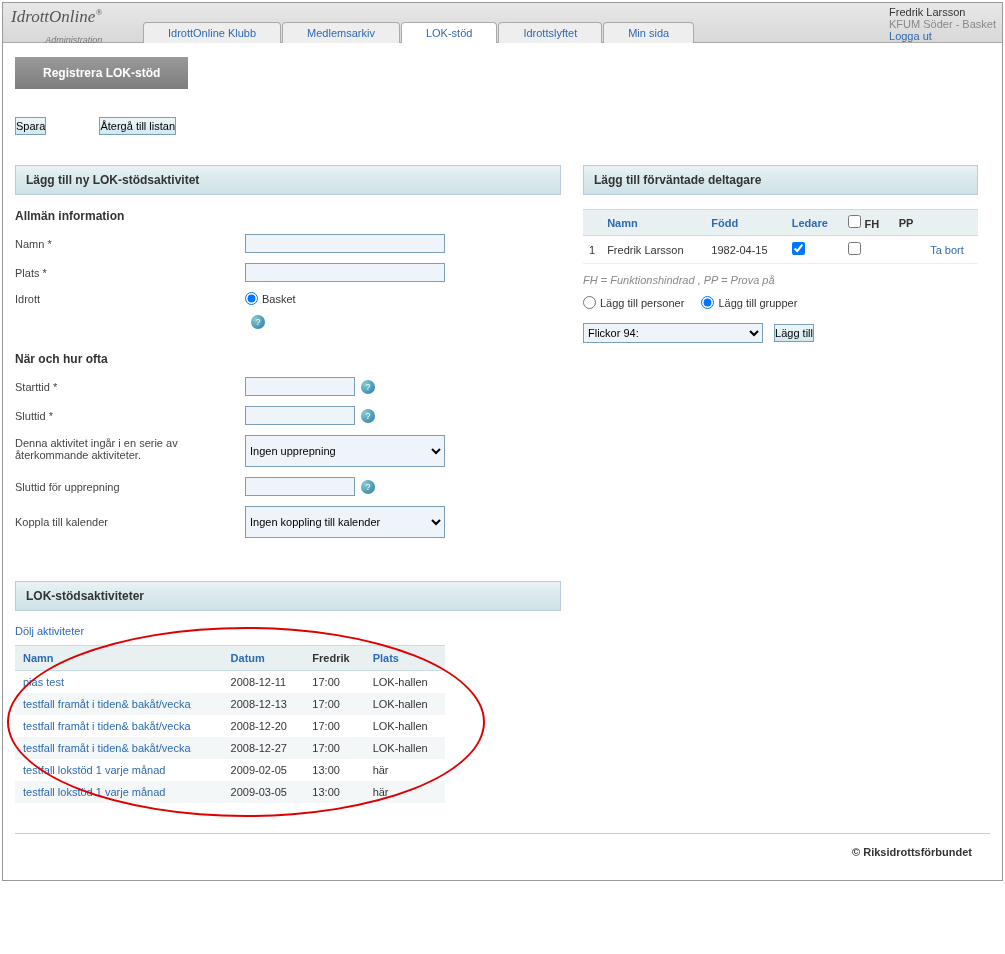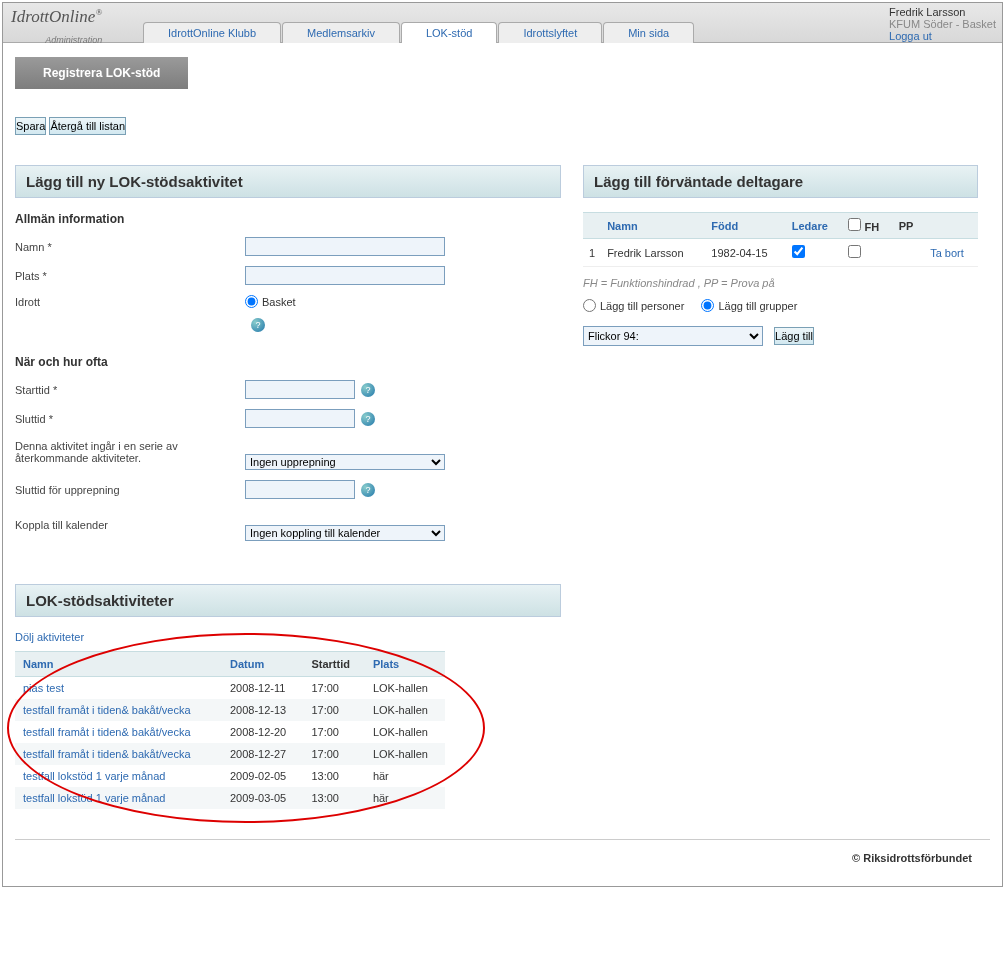--- a/index.html
+++ b/index.html
@@ -13,31 +13,31 @@
 .tabs { position: absolute; left: 140px; bottom: 0; }
 .tab { display: inline-block; color: #2e6ab1; background: #eee; border: 1px solid #aaa; border-bottom: none; border-radius: 4px 4px 0 0; padding: 4px 24px; font-size: 11px; cursor: pointer; margin-right: 1px; position: relative; top: 1px; }
 .tab.active { background: #fff; color: #2e6ab1; }
 .userbox { position: absolute; right: 6px; top: 3px; font-size: 11px; text-align: left; }
 .userbox .org { color: #888; }
 .userbox a { color: #2e6ab1; text-decoration: none; }
 .content { padding: 14px 12px 10px 12px; }
 .pagetitle-bar { display: inline-block; background: linear-gradient(#9a9a9a,#7d7d7d); color: #fff; font-weight: bold; padding: 9px 28px; font-size: 12px; margin-bottom: 28px; }
 .btn { background: linear-gradient(#eef6f9,#d2e8f0); border: 1px solid #7aa0b5; padding: 2px 0; font-size: 11px; cursor: pointer; font-family: inherit; }
 .btn-row { margin-bottom: 30px; }
-.btn-row .btn + .btn { }
+.btn-row .btn + .btn { margin-left: 50px; }
 .columns { display: flex; gap: 22px; align-items: flex-start; }
 .col-left { width: 546px; }
 .col-right { width: 395px; }
-.panel-h { background: linear-gradient(#e8f2f4,#cde1e4); border: 1px solid #bcd; padding: 7px 10px; font-size: 15px; font-weight: bold; color: #333; margin-bottom: 14px; }
+.panel-h { background: linear-gradient(#e8f2f4,#cde1e4); border: 1px solid #bcd; padding: 7px 10px; font-size: 12px; font-weight: bold; color: #333; margin-bottom: 14px; }
 .subh { font-size: 12px; font-weight: bold; margin-bottom: 6px; }
 .form-row { display: flex; align-items: center; padding: 5px 0; }
 .form-row .lbl { width: 230px; font-size: 11px; color: #444; }
 .form-row input[type=text] { width: 200px; height: 19px; border: 1px solid #7b9ebd; background: #eef4fa; font-size: 11px; padding: 0 3px; }
 .form-row input.short { width: 110px; }
-.form-row select { width: 200px; height: 16px; border: 1px solid #7b9ebd; background: #eef4fa; font-size: 11px; margin-top: 16px; }
+.form-row select { width: 200px; height: 32px; border: 1px solid #7b9ebd; background: #eef4fa; font-size: 11px; }
 .help { display: inline-flex; width: 14px; height: 14px; border-radius: 50%; background: radial-gradient(circle at 30% 30%, #8cc, #27a); color: #fff; font-size: 9px; align-items: center; justify-content: center; margin-left: 6px; }
 .spacer { height: 18px; }
 .radio-opt { display: inline-flex; align-items: center; margin-right: 14px; font-size: 11px; }
 .radio-opt input { margin-right: 4px; }
 .part-table { width: 100%; border-collapse: collapse; font-size: 11px; }
 .part-table th { background: #e8f0f2; text-align: left; padding: 5px 6px; color: #2e6ab1; font-weight: bold; border-top: 1px solid #c7dde1; border-bottom: 1px solid #c7dde1; }
 .part-table th.plain { color: #333; }
 .part-table td { padding: 6px 6px; border-bottom: 1px solid #eee; }
 .part-table td a { color: #2e6ab1; text-decoration: none; }
 .legend { color: #888; font-style: italic; font-size: 11px; margin: 10px 0; }
@@ -140,21 +140,21 @@
         <div class="act-section">
           <div class="panel-h">LOK-stödsaktiviteter</div>
           <div class="link">Dölj aktiviteter</div>
           <div class="act-table-wrap">
             <div class="oval" style="left:-8px; top:-18px; width:478px; height:190px;"></div>
             <table class="act-table">
               <thead>
                 <tr>
                   <th class="s">Namn</th>
                   <th class="s">Datum</th>
-                  <th class="n">Starttid</th>
+                  <th class="n">Fredrik</th>
                   <th class="s">Plats</th>
                 </tr>
               </thead>
               <tbody id="act-body">
                   <tr>
                     <td><a href="#">pias test</a></td>
                     <td>2008-12-11</td>
                     <td>17:00</td>
                     <td>LOK-hallen</td>
                   </tr>

